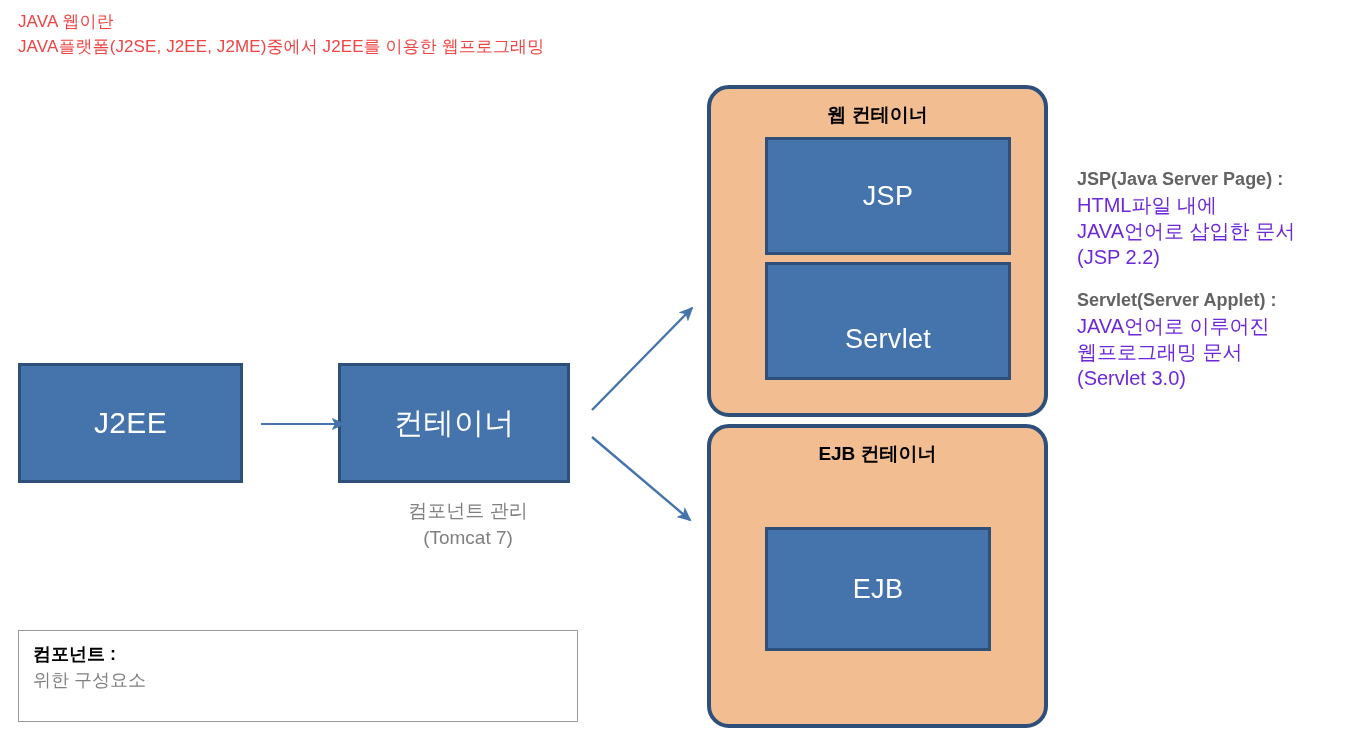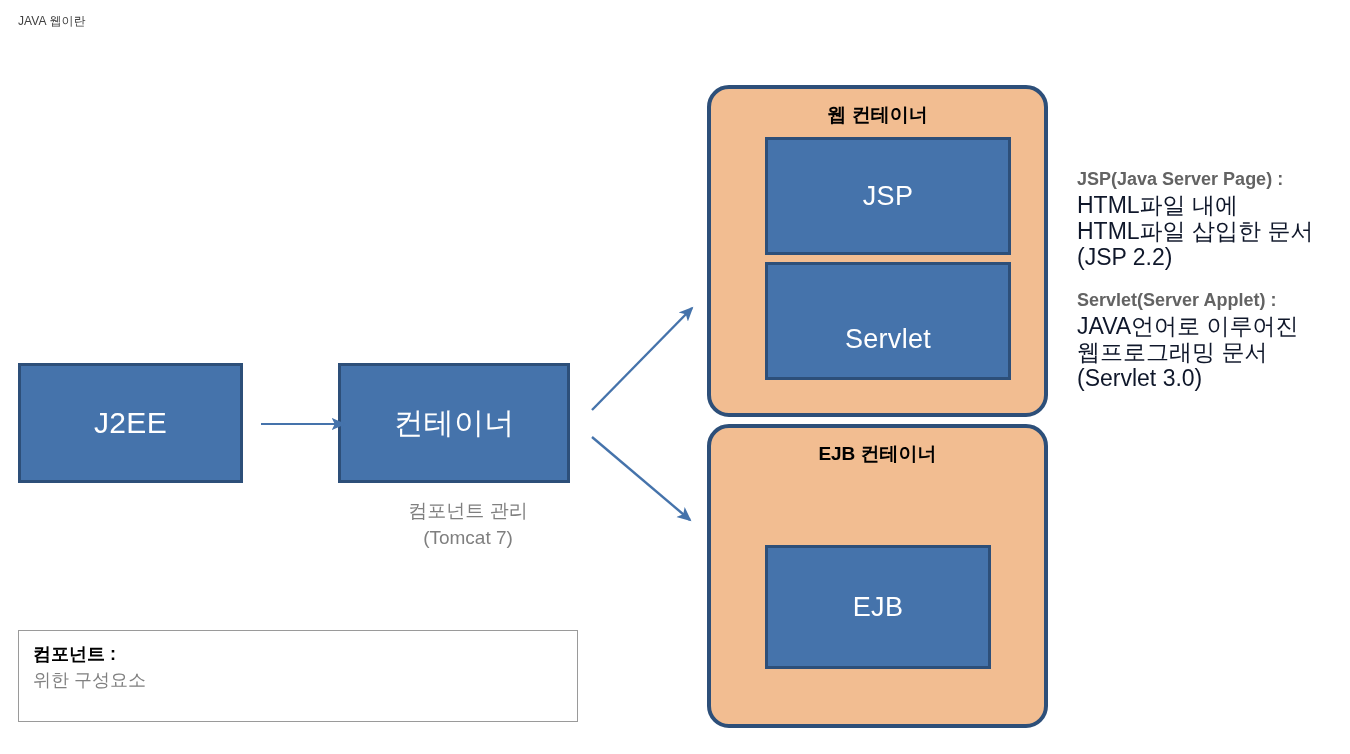--- a/index.html
+++ b/index.html
@@ -14,22 +14,22 @@
     position: relative;
     width: 1350px;
     height: 754px;
     background: #ffffff;
     overflow: hidden;
   }
 
   
   .header-text {
     position: absolute;
-    color: #404040;
-    font-size: 12px;
+    color: #ef4444;
+    font-size: 17px;
     line-height: 27px;
     white-space: nowrap;
     letter-spacing: 0.1px;
   }
   #header-line-1 { left: 18px; top: 8px; }
   #header-line-2 { left: 18px; top: 33px; }
 
   
   .blue-box {
     position: absolute;
@@ -127,21 +127,21 @@
     top: 262px;
     width: 246px;
     height: 118px;
     align-items: flex-end;
     padding-bottom: 22px;
   }
   #box-servlet .label { font-size: 27px; }
 
   #box-ejb {
     left: 765px;
-    top: 545px;
+    top: 527px;
     width: 226px;
     height: 124px;
   }
   #box-ejb .label { font-size: 27px; }
 
   
   #arrow-layer {
     position: absolute;
     left: 0;
     top: 0;
@@ -156,22 +156,22 @@
     white-space: nowrap;
   }
   .note .note-title {
     color: #636363;
     font-size: 18px;
     font-weight: bold;
     line-height: 26px;
     display: block;
   }
   .note .note-line {
-    color: #0f172a;
-    font-size: 23px;
+    color: #6d28d9;
+    font-size: 20px;
     line-height: 26px;
     display: block;
   }
   #note-jsp { left: 1077px; top: 166px; }
   #note-servlet { left: 1077px; top: 287px; }
 
   
   #component-box {
     position: absolute;
     left: 18px;
@@ -196,20 +196,21 @@
     line-height: 26px;
     white-space: nowrap;
   }
 </style>
 </head>
 <body>
 
 <div id="canvas">
 
   <div class="header-text" id="header-line-1">JAVA 웹이란</div>
+  <div class="header-text" id="header-line-2">JAVA플랫폼(J2SE, J2EE, J2ME)중에서 J2EE를 이용한 웹프로그래밍</div>
 
   <div class="blue-box" id="box-j2ee">
     <span class="label">J2EE</span>
   </div>
 
   <div class="blue-box" id="box-container">
     <span class="label">컨테이너</span>
   </div>
   <div class="box-caption" id="caption-container">
     <div>컴포넌트 관리</div>
@@ -252,21 +253,21 @@
     </g>
 
     <g>
       <line x1="592" y1="437" x2="690" y2="520" stroke="#4573ab" stroke-width="2.4" marker-end="url(#head-diag)"></line>
     </g>
   </svg>
 
   <div class="note" id="note-jsp">
     <span class="note-title">JSP(Java Server Page) :</span>
     <span class="note-line">HTML파일 내에</span>
-    <span class="note-line">HTML파일 삽입한 문서</span>
+    <span class="note-line">JAVA언어로 삽입한 문서</span>
     <span class="note-line">(JSP 2.2)</span>
   </div>
 
   <div class="note" id="note-servlet">
     <span class="note-title">Servlet(Server Applet) :</span>
     <span class="note-line">JAVA언어로 이루어진</span>
     <span class="note-line">웹프로그래밍 문서</span>
     <span class="note-line">(Servlet 3.0)</span>
   </div>
 

